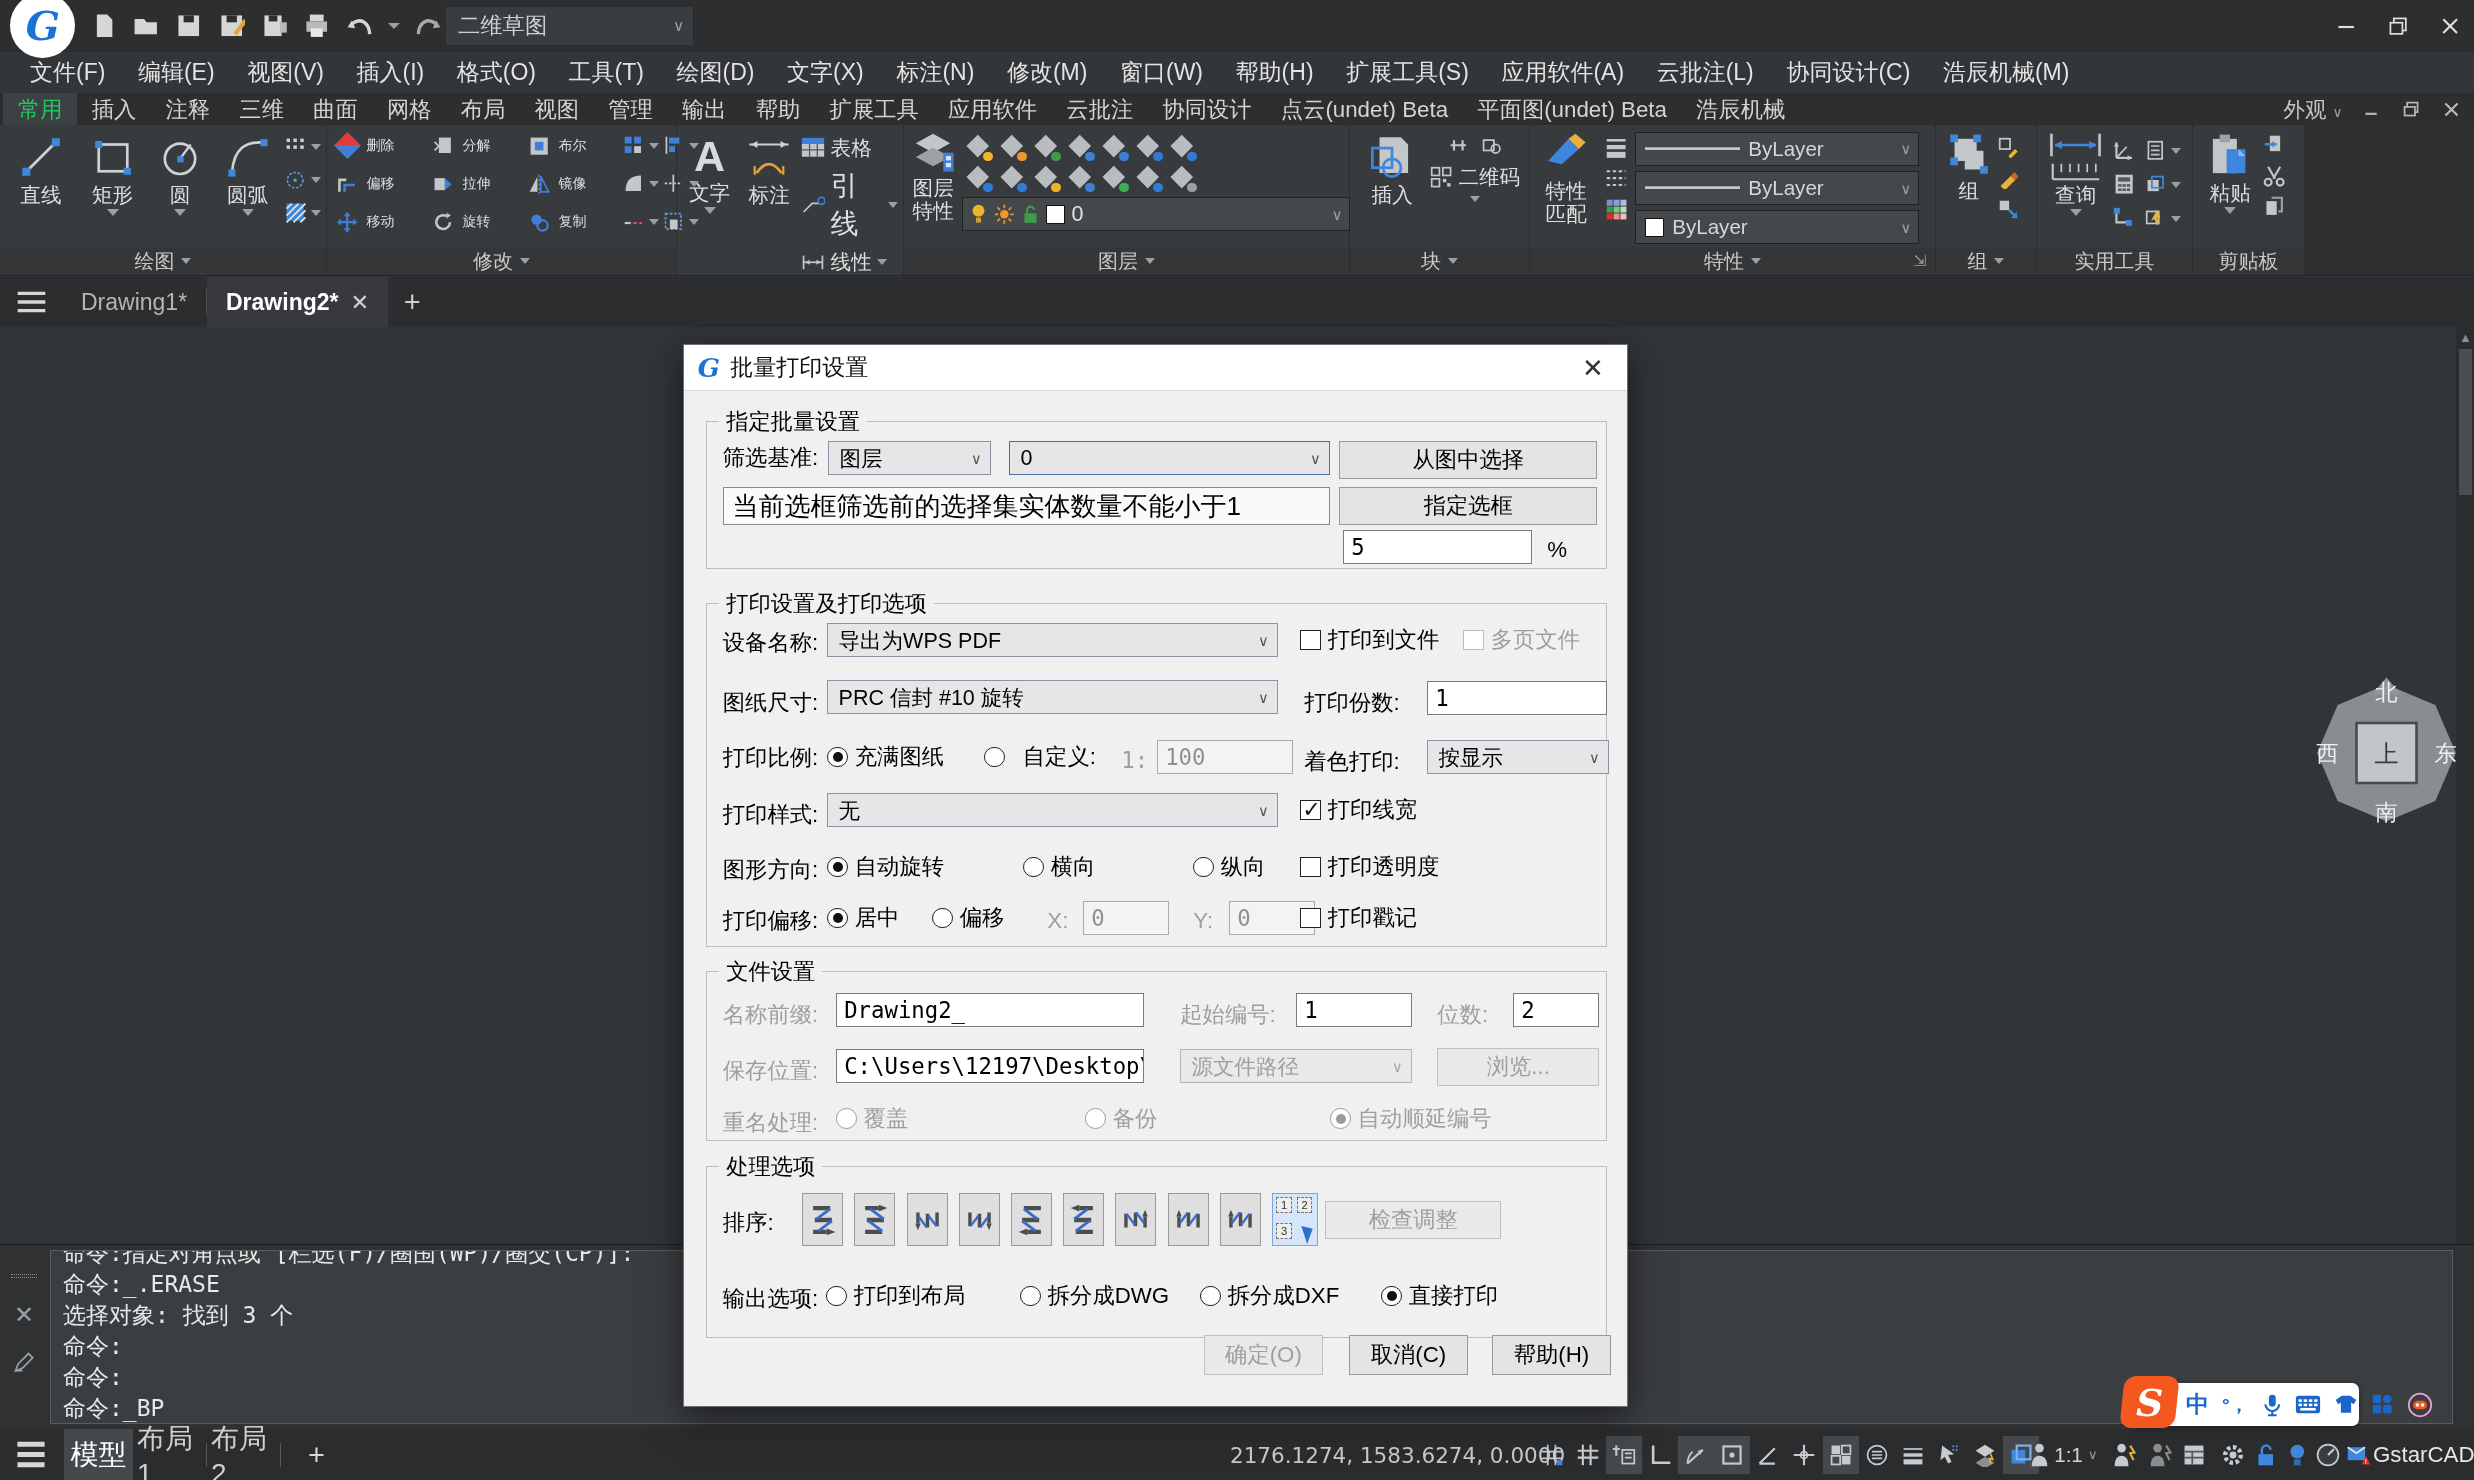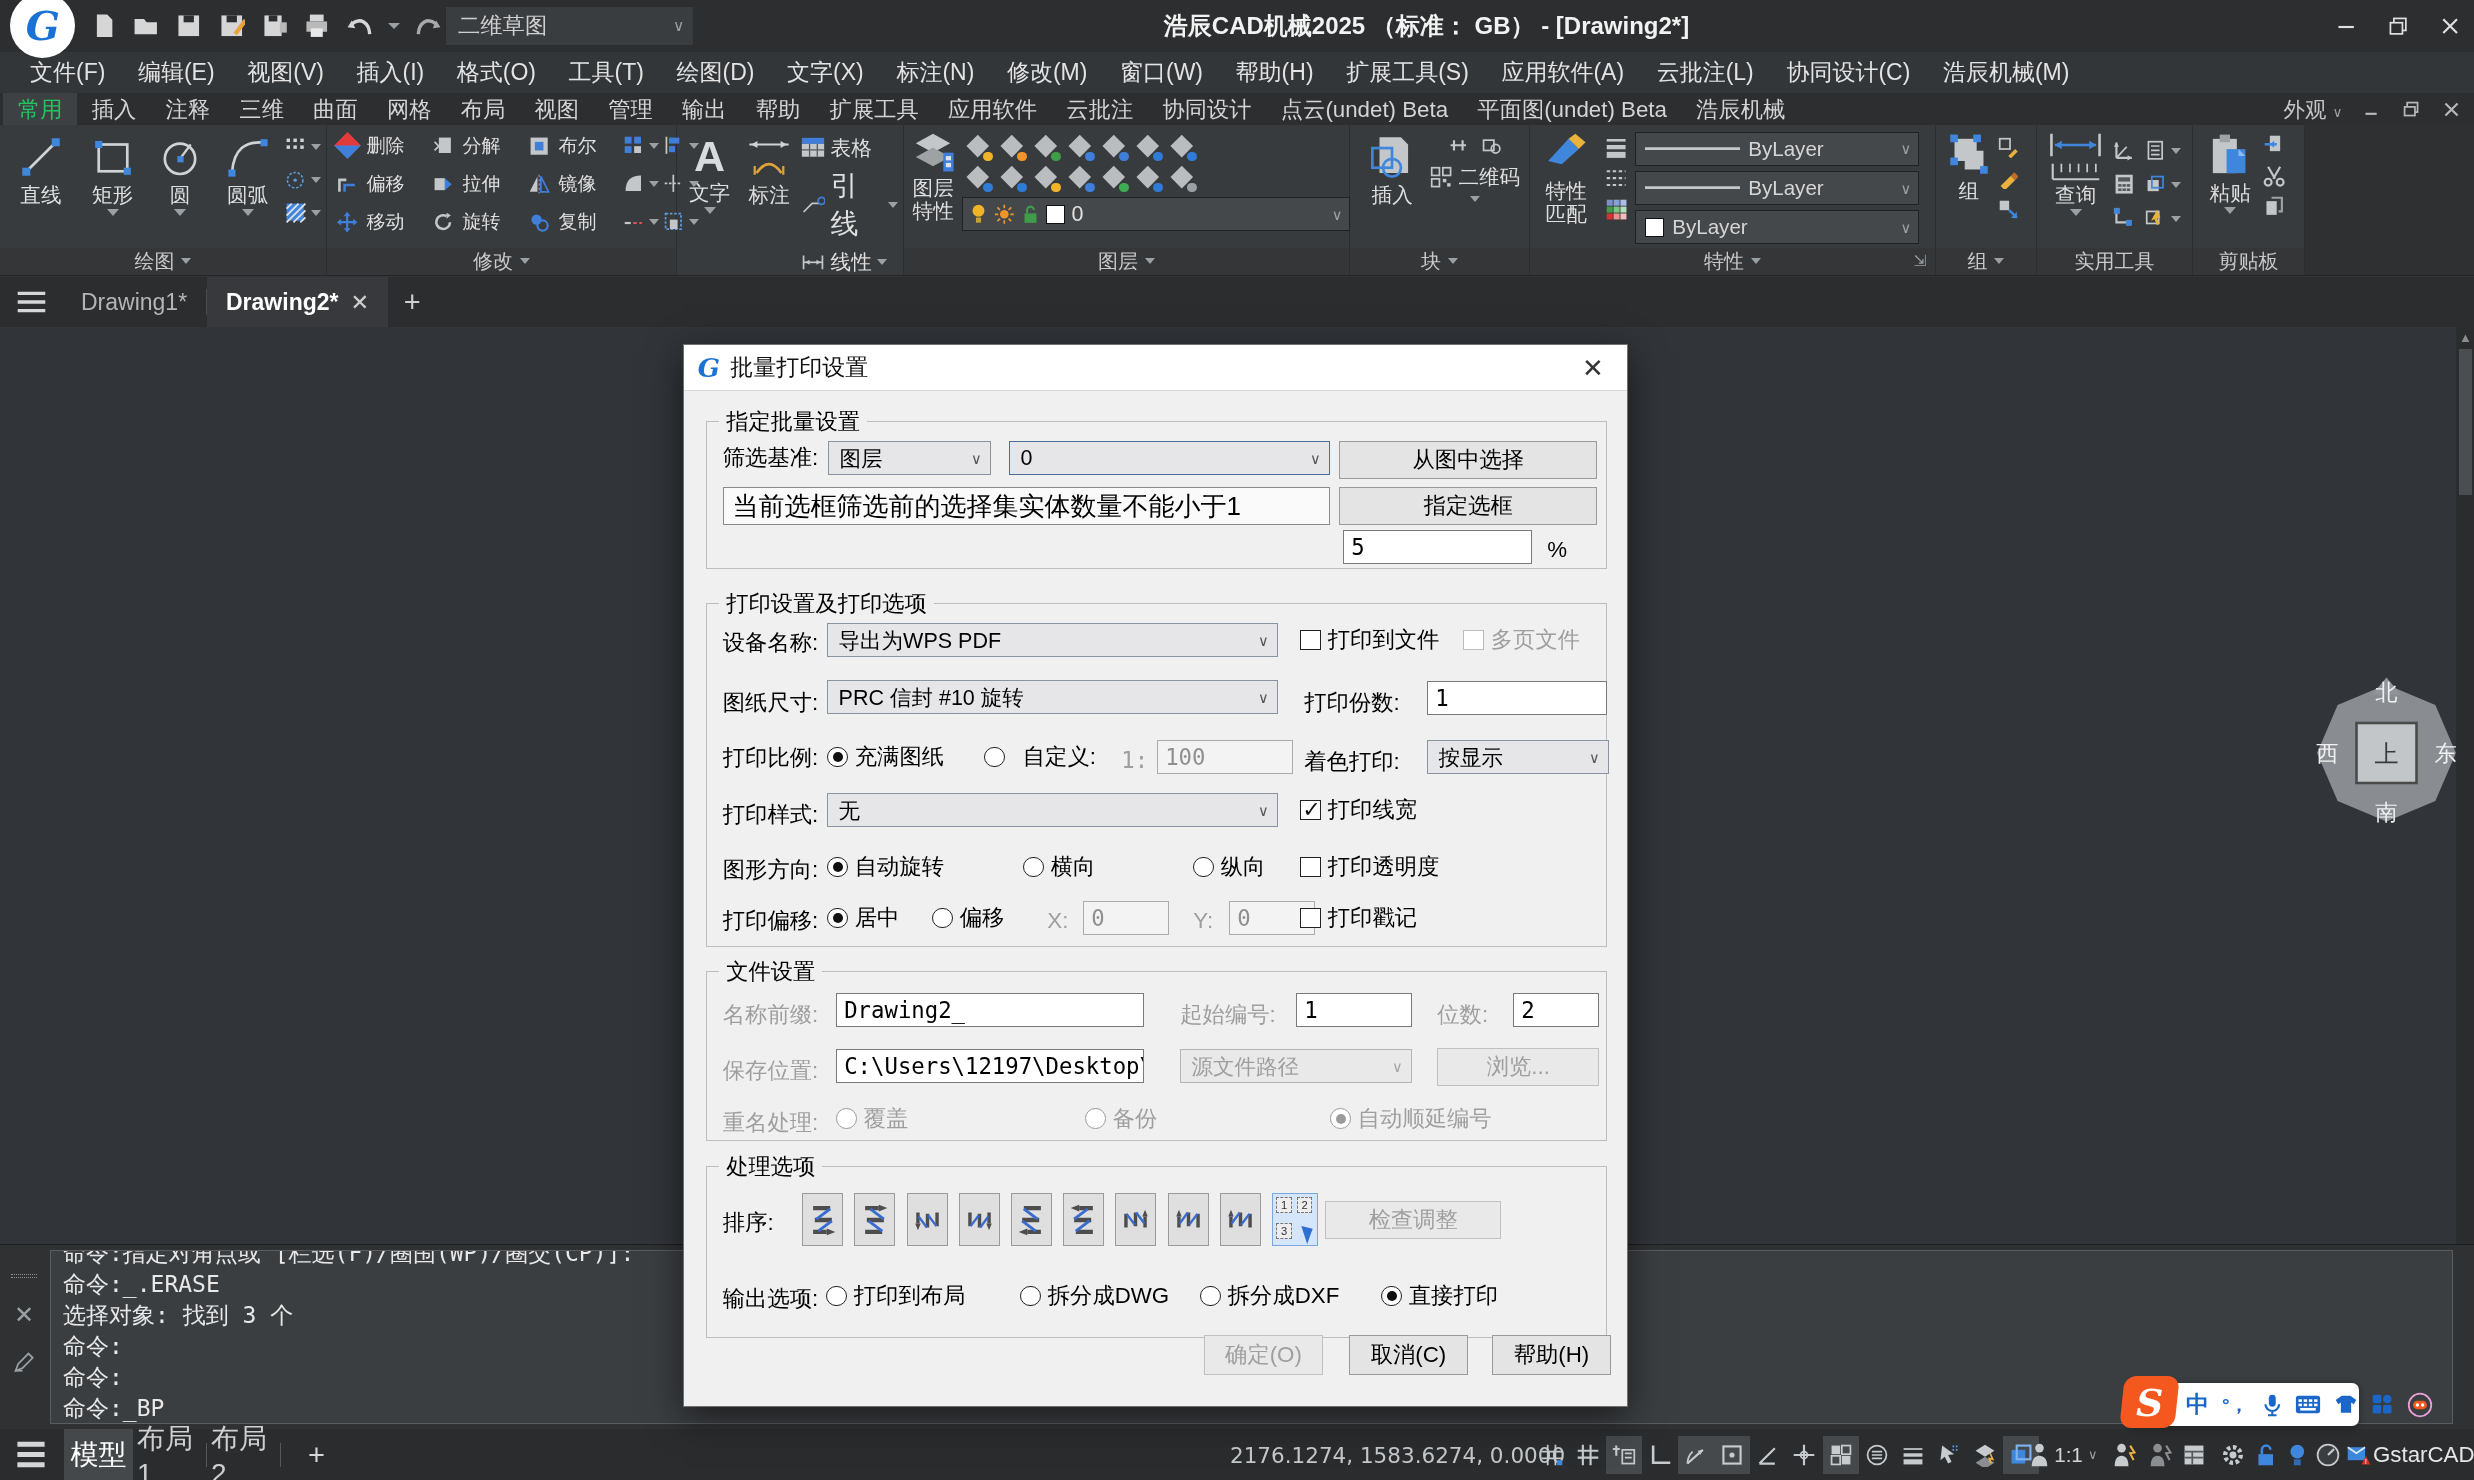--- a/index.html
+++ b/index.html
@@ -34,21 +34,21 @@
 
   
   .ribbon { position:absolute; left:0; top:125px; width:2475px; height:151px; background:#383b3d; display:flex; border-bottom:1.7px solid #242628; }
   .rpanel { position:relative; height:150px; border-right:1.7px solid #2b2d2f; display:flex; flex-direction:column; flex:none; }
   .rpanel .pcontent { flex:1; display:flex; padding:5.2px 5.2px 0 5.2px; }
   .rpanel .pfoot { height:27.5px; display:flex; align-items:center; justify-content:center; gap:6.9px; color:#c9c9c9; font-size:20px; background:#343638; }
   .caret { width:0; height:0; border-left:6.9px solid transparent; border-right:6.9px solid transparent; border-top:7.7px solid #9aa0a4; }
   .bigbtn { display:flex; flex-direction:column; align-items:center; color:#dfdfdf; font-size:20.6px; gap:2.6px; padding-top:1.7px; }
   .bigbtn .blabel { line-height:22.3px; text-align:center; }
   .modgrid { display:grid; grid-template-columns:repeat(3, 96px) 40px 40px; grid-auto-rows:38px; align-items:center; }
-  .modbtn { display:flex; align-items:center; gap:6.9px; font-size:19px; color:#dfdfdf; padding-left:3.4px; white-space:nowrap; }
+  .modbtn { display:flex; align-items:center; gap:6.9px; font-size:14px; color:#dfdfdf; padding-left:3.4px; white-space:nowrap; }
   .dropcell { display:flex; align-items:center; gap:3.4px; justify-content:center; }
   .mini { width:24px; height:24px; display:flex; align-items:center; justify-content:center; }
   .scaret { width:0;height:0;border-left:5.2px solid transparent;border-right:5.2px solid transparent;border-top:6px solid #9aa0a4; }
   .layer-grid { display:grid; grid-template-columns:repeat(7,34px); grid-auto-rows:31px; }
   .ldia { position:relative; width:34px; height:31px; }
   .ldia .d { position:absolute; left:7.7px; top:6px; width:15.5px; height:15.5px; background:#b9bdc0; transform:rotate(45deg); }
   .ldia .badge { position:absolute; right:3.4px; bottom:1.7px; width:9.5px; height:9.5px; border-radius:50%; }
   .layer-combo { margin-top:3.4px; width:388px; height:34px; background:#45484b; border:0.9px solid #1f2123; display:flex; align-items:center; gap:6.9px; padding:0 6.9px; color:#e2e2e2; font-size:21.5px; position:relative; }
   .layer-combo .cv { position:absolute; right:6.9px; color:#9aa0a4; font-size:14.6px; }
   .swatch { width:19px; height:19px; background:#fff; border:0.9px solid #111; }
@@ -205,21 +205,20 @@
           <path d="M10 22l-3 8 9-4z" fill="#d6d6d6"></path>
           <rect x="10" y="12" width="12" height="3" fill="#2c2e30"></rect>
         </svg>
       </span>
   </div>
   <div class="ws-combo">
     <span>二维草图</span>
     <span class="cv">∨</span>
   </div>
   <span class="sm-caret ws-ext-caret" style="position:absolute;"></span>
-  <div class="app-title">浩辰CAD机械2025 （标准： GB） - [Drawing2*]</div>
   <div class="winbtns">
     <span class="wb">
         <svg width="22.3" height="22.3" viewBox="0 0 26 26">
           <path d="M4 14h18" stroke="#e0e0e0" stroke-width="2.5"></path>
         </svg>
       </span>
     <span class="wb">
         <svg width="22.3" height="22.3" viewBox="0 0 26 26">
           <rect x="8" y="4" width="14" height="14" fill="none" stroke="#e0e0e0" stroke-width="2"></rect>
           <rect x="4" y="9" width="14" height="13" fill="#2c2e30" stroke="#e0e0e0" stroke-width="2"></rect>

